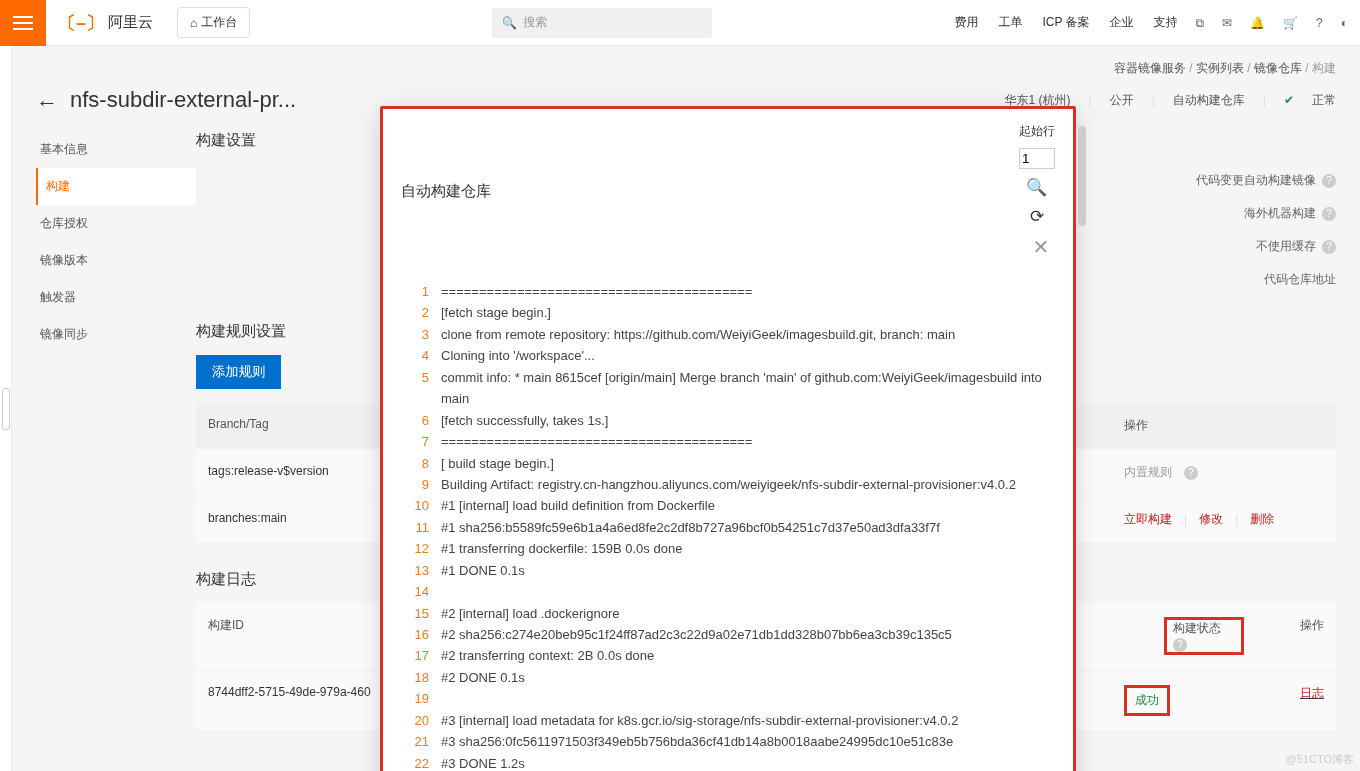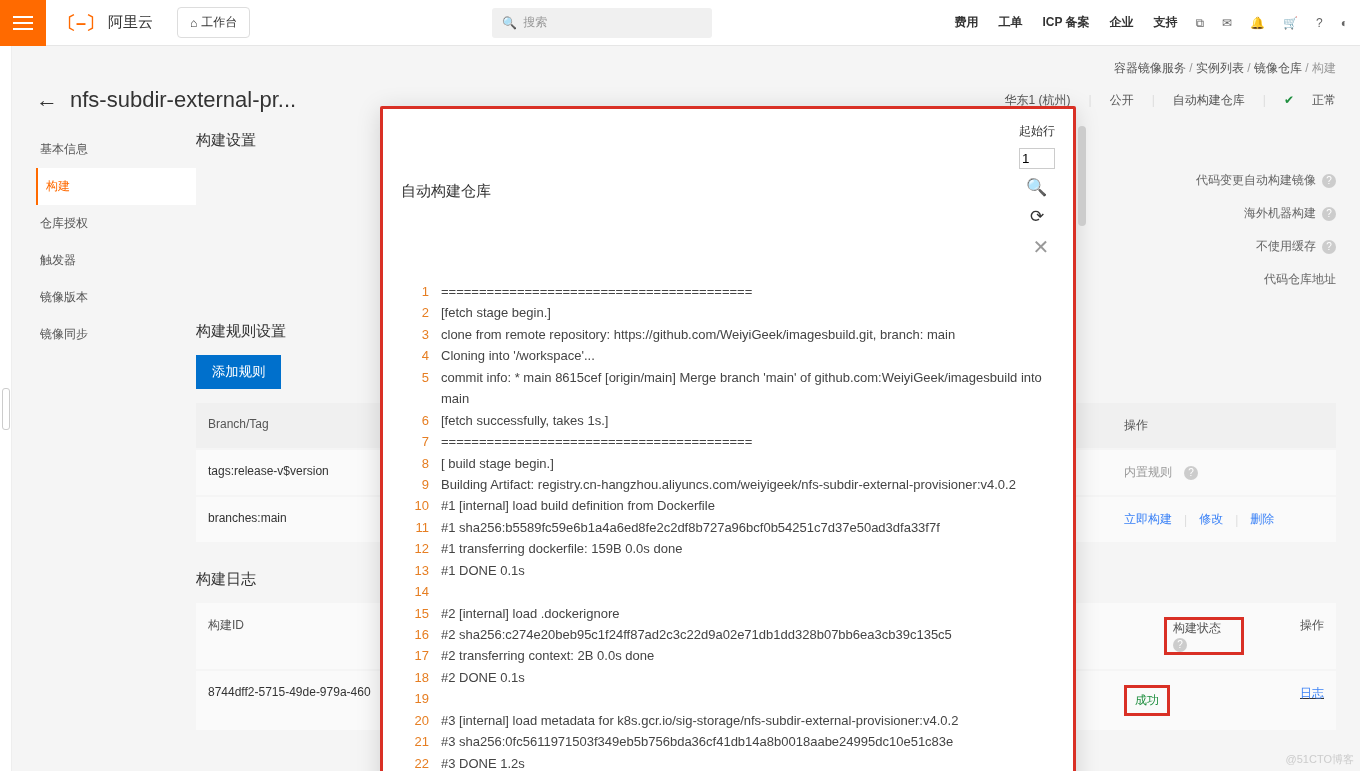--- a/index.html
+++ b/index.html
@@ -8,21 +8,21 @@
     .top-nav { height: 46px; background: #fff; border-bottom: 1px solid #e6e6e6; display: flex; align-items: center; padding: 0 12px; }
     .hamburger { width: 46px; height:46px; background:#ff6a00; margin:-0 12px 0 -12px; display:flex;align-items:center;justify-content:center;cursor:pointer;}
     .hamburger-lines{width:20px;height:2px;background:#fff;position:relative}
     .hamburger-lines::before,.hamburger-lines::after{content:'';position:absolute;width:20px;height:2px;background:#fff;left:0}
     .hamburger-lines::before{top:-6px}.hamburger-lines::after{top:6px}
     .logo { display:flex;align-items:center;gap:4px;color:#333;font-size:15px;}
     .logo-icon{color:#ff6a00;font-weight:bold;font-size:18px;}
     .workbench-btn{margin-left:24px;padding:6px 12px;border:1px solid #ddd;border-radius:4px;background:#fff;display:flex;align-items:center;gap:4px;cursor:pointer;}
     .search-wrap{margin-left:auto;margin-right:auto;width:220px;height:30px;background:#f0f0f0;border-radius:3px;display:flex;align-items:center;padding:0 10px;color:#999;gap:6px;}
     .top-links{display:flex;align-items:center;gap:20px;color:#333;}
-    .top-links span{cursor:pointer;font-weight:bold;}
+    .top-links span{cursor:pointer;}
     .top-icons{display:flex;align-items:center;gap:18px;margin-left:18px;color:#666;}
     .top-icons svg,.top-icons span{cursor:pointer;}
     
     .page-body{display:flex;height:calc(771px - 46px);}
     .edge-handle{width:12px;background:#fff;border-right:1px solid #eee;position:relative;}
     .edge-handle::after{content:'';position:absolute;top:50%;left:2px;width:6px;height:40px;border:1px solid #ccc;border-radius:3px;transform:translateY(-50%);}
     .content{flex:1;padding:14px 24px;overflow:hidden;}
     
     .breadcrumb{color:#999;font-size:12px;margin-bottom:10px;text-align:right;}
     .breadcrumb a{color:#555;text-decoration:none;}
@@ -42,21 +42,21 @@
     .section-title{font-size:15px;font-weight:500;margin-bottom:14px;color:#333;}
     .setting-row{display:flex;justify-content:flex-end;padding:8px 0;color:#666;gap:6px;align-items:center;}
     .help-dot{width:14px;height:14px;border-radius:50%;background:#ccc;color:#fff;display:inline-flex;align-items:center;justify-content:center;font-size:10px;}
     
     .btn-primary{background:#0070cc;color:#fff;border:none;padding:8px 16px;cursor:pointer;}
     .rules-table{margin-top:14px;}
     .tr{display:flex;padding:14px 12px;border-bottom:0;background:#fafafa;margin-bottom:2px;}
     .tr.header{background:#f0f0f0;color:#555;font-weight:500;}
     .td-left{flex:1;}
     .td-right{width:200px;text-align:left;display:flex;gap:12px;align-items:center;}
-    .link{color:#3b82f6;cursor:pointer;}
+    .link{color:#b91c1c;cursor:pointer;}
     .muted{color:#999;}
     
     .section-gap{height:26px;}
     .log-table .tr{background:#fafafa;}
     .status-box{border:3px solid #d93025;padding:4px 8px;color:#1e8e3e;display:inline-block;}
     .header-status-box{border:3px solid #d93025;padding:0 6px;}
     
     
     .modal-backdrop{position:absolute;inset:46px 0 0 0;pointer-events:none;}
     .modal{position:absolute;left:380px;top:60px;width:696px;height:710px;background:#fff;box-shadow:0 4px 24px rgba(0,0,0,.15);border:3px solid #d93025;border-radius:2px;display:flex;flex-direction:column;pointer-events:auto;}
@@ -131,22 +131,22 @@
         <span class="check-green">✔</span>
         <span>正常</span>
       </div>
     </div>
 
     <div class="main-cols">
       <div class="side-tabs">
         <div class="side-tab">基本信息</div>
         <div class="side-tab active">构建</div>
         <div class="side-tab">仓库授权</div>
+        <div class="side-tab">镜像版本</div>
         <div class="side-tab">触发器</div>
-        <div class="side-tab">镜像版本</div>
         <div class="side-tab">镜像同步</div>
       </div>
 
       <div class="panel">
         <div class="section-title">构建设置</div>
         <div class="setting-row">
             <span>代码变更自动构建镜像</span>
             <span class="help-dot">?</span>
           </div>
         <div class="setting-row">

